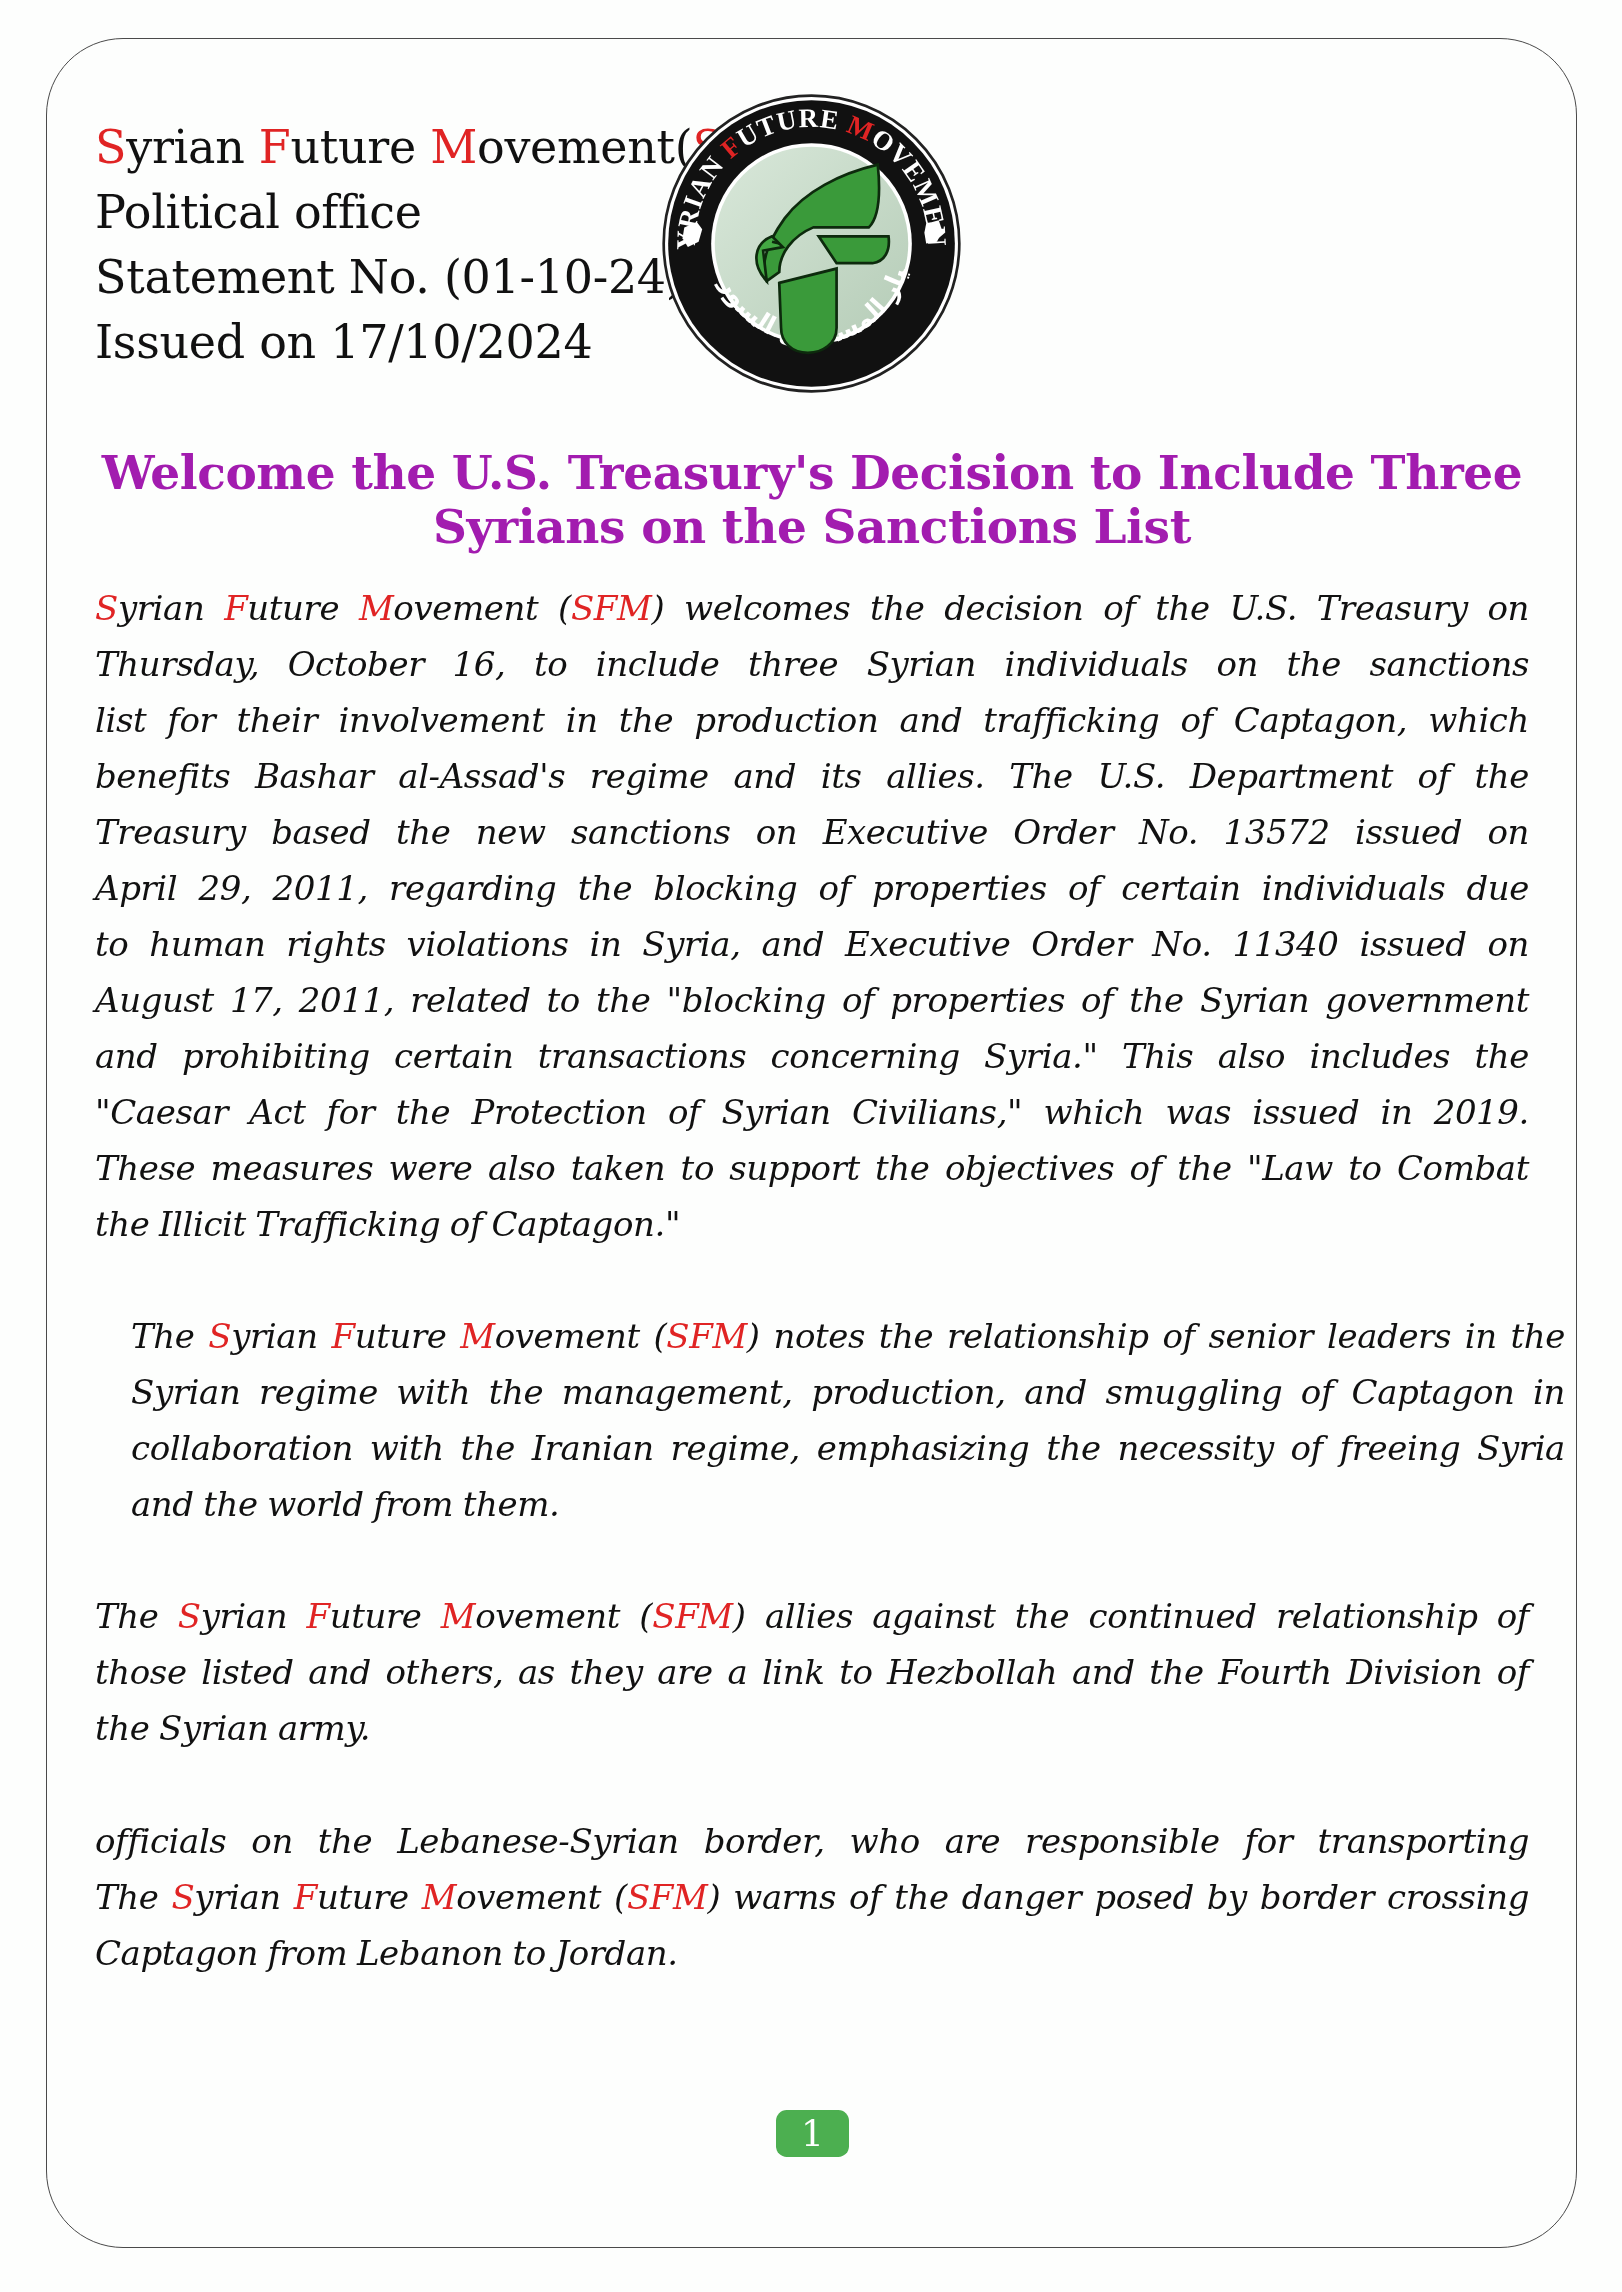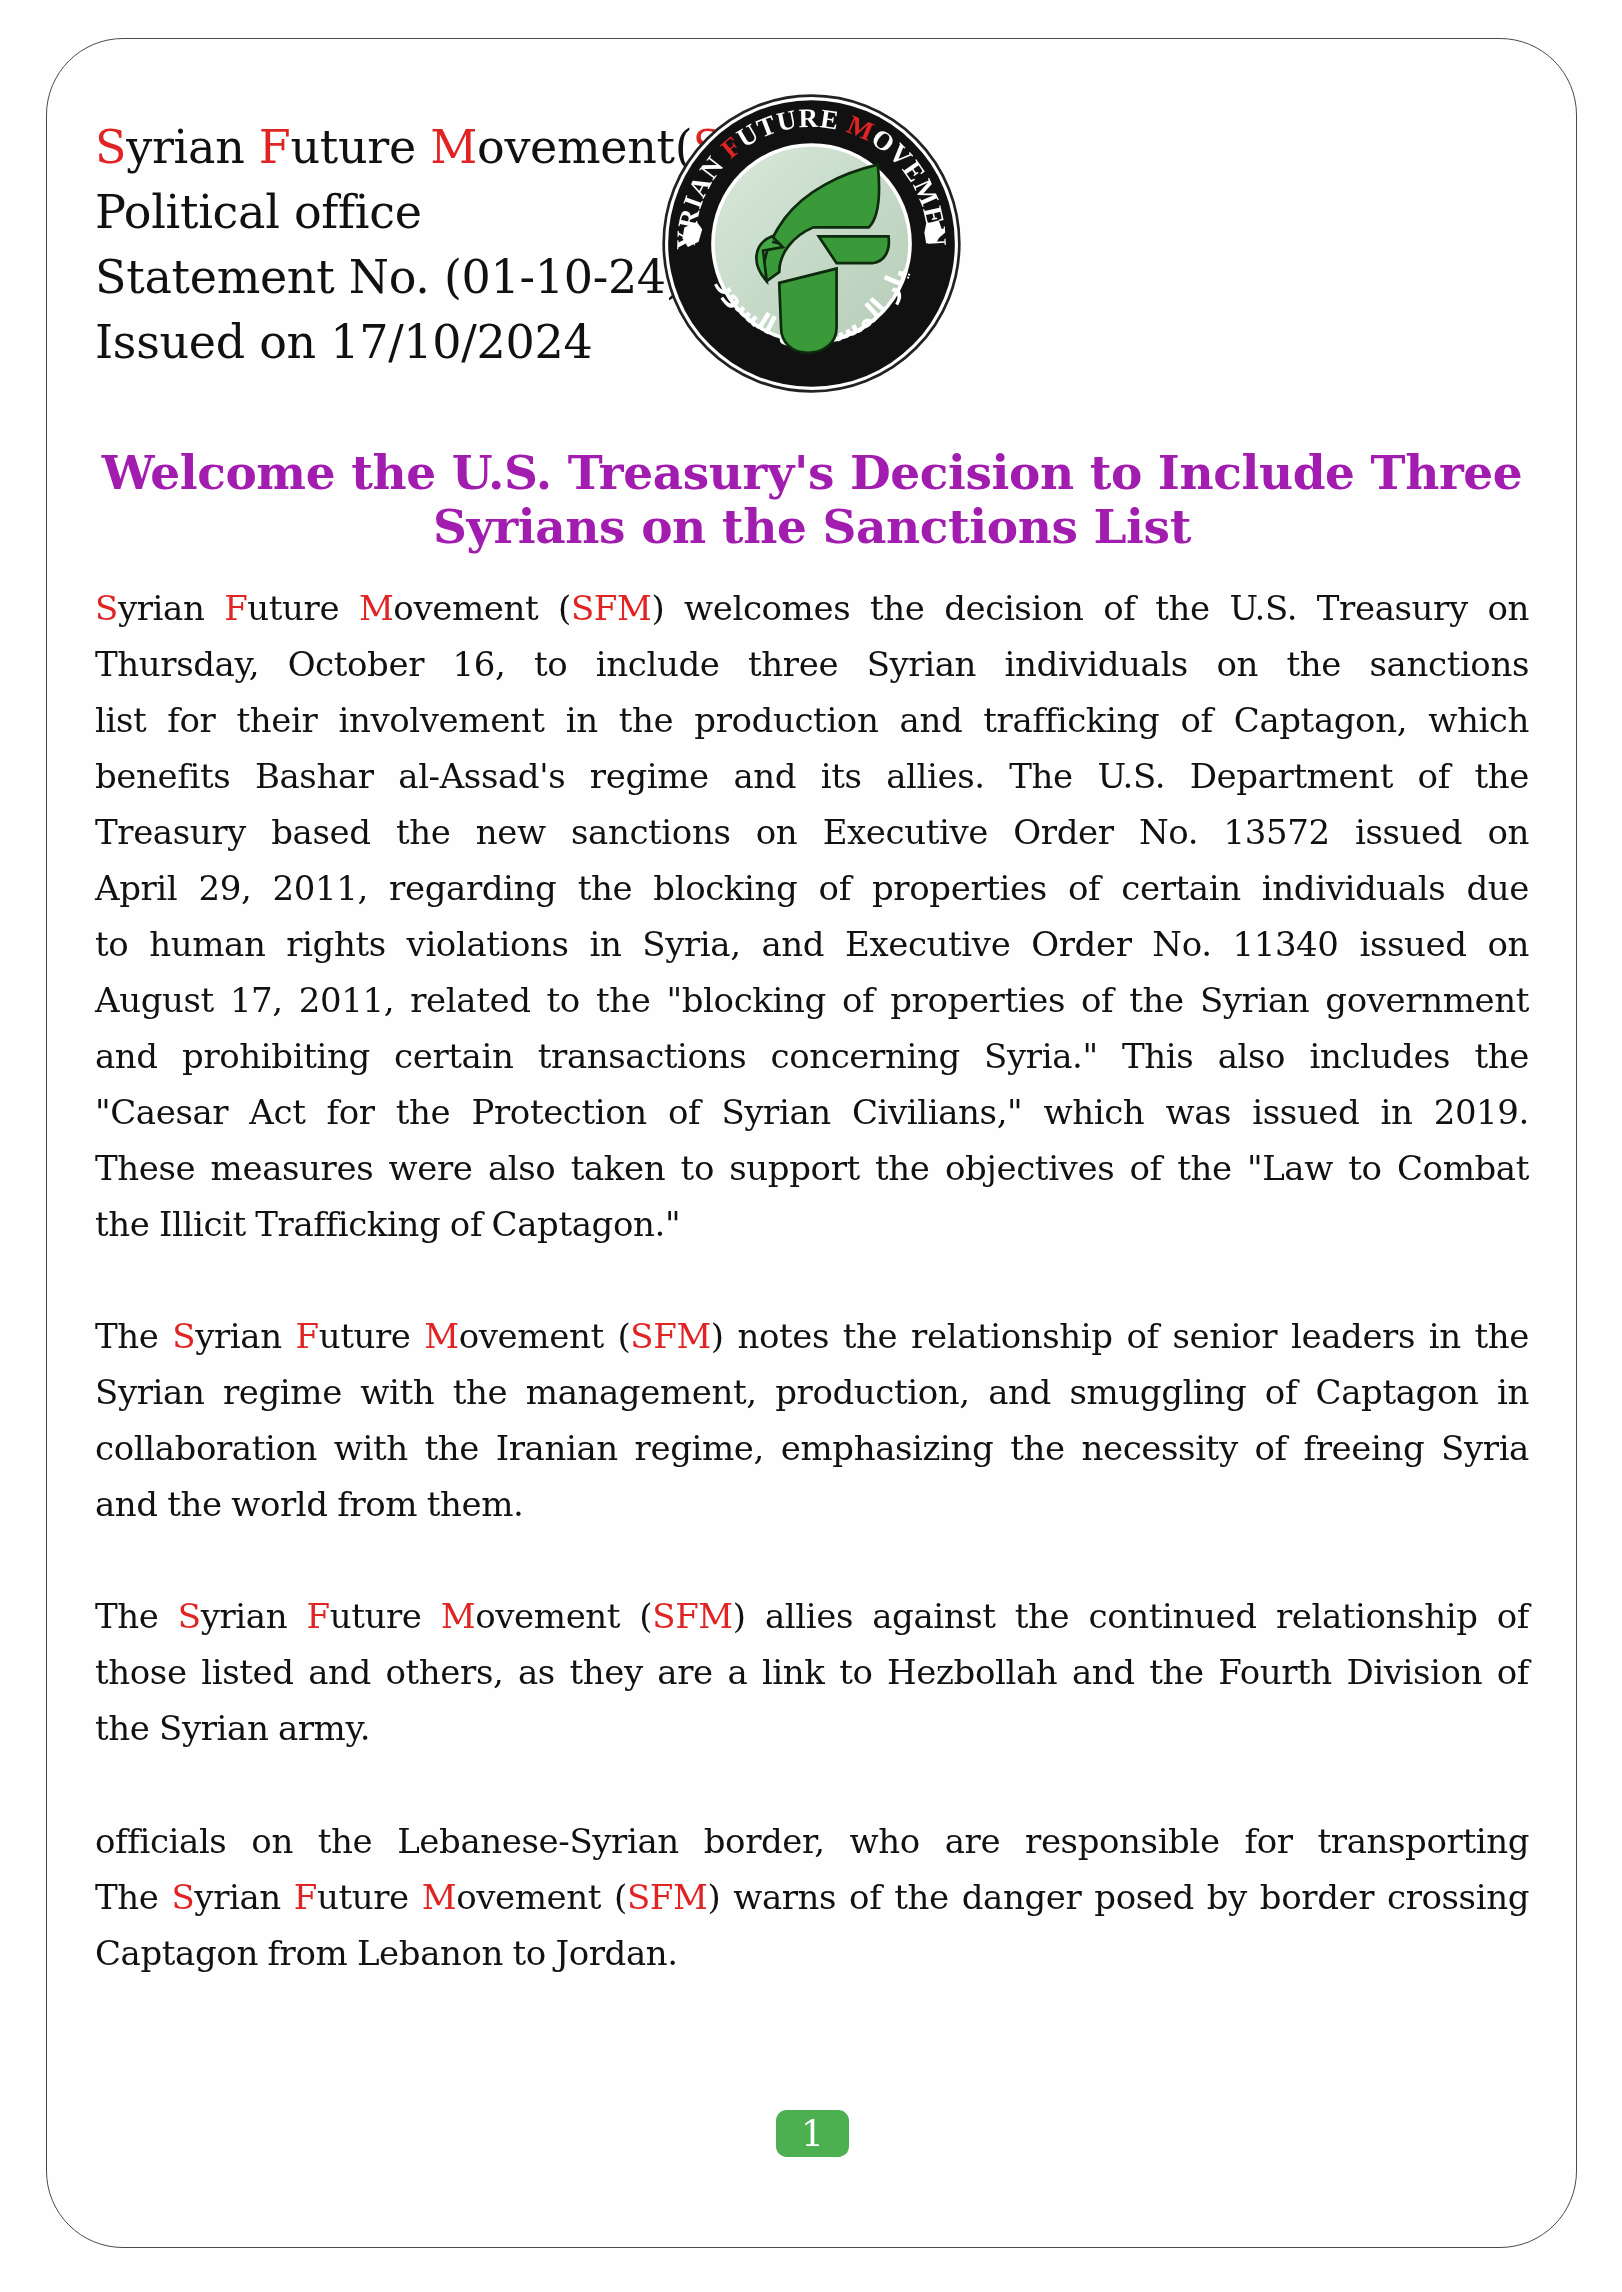--- a/index.html
+++ b/index.html
@@ -22,21 +22,21 @@
     position: absolute; left: 90px; width: 1444px; top: 446px;
     text-align: center; font-weight: bold; font-size: 47px; line-height: 54px;
     color: #a21caf; letter-spacing: -0.4px;
   }
   .title-line { display: block; white-space: nowrap; }
   .para {
     position: absolute; left: 95px; width: 1434px;
     font-size: 34px; line-height: 56px; text-align: justify; text-align-last: left;
     letter-spacing: -0.4px; word-spacing: -0.9px;
   }
-  .para .ln { display: block; text-align: justify; text-align-last: justify; white-space: nowrap; height: 56px; }
+  .para .ln { display: block; text-align: justify; text-align-last: justify; white-space: nowrap; height: 56px; font-style: italic; }
   .para .ln.last { text-align-last: left; }
   .page-num {
     position: absolute; left: 776px; top: 2110px; width: 73px; height: 47px;
     background: #4caf50; border-radius: 10.7px; color: #fff;
     font-size: 36px; line-height: 47px; text-align: center;
   }
 </style>
 </head>
 <body>
 
@@ -95,21 +95,21 @@
     <span class="ln"><span>benefits Bashar al-Assad's regime and its allies. The U.S. Department of the</span></span>
     <span class="ln"><span>Treasury based the new sanctions on Executive Order No. 13572 issued on</span></span>
     <span class="ln"><span>April 29, 2011, regarding the blocking of properties of certain individuals due</span></span>
     <span class="ln"><span>to human rights violations in Syria, and Executive Order No. 11340 issued on</span></span>
     <span class="ln"><span>August 17, 2011, related to the "blocking of properties of the Syrian government</span></span>
     <span class="ln"><span>and prohibiting certain transactions concerning Syria." This also includes the</span></span>
     <span class="ln"><span>"Caesar Act for the Protection of Syrian Civilians," which was issued in 2019.</span></span>
     <span class="ln"><span>These measures were also taken to support the objectives of the "Law to Combat</span></span>
     <span class="ln last"><span>the Illicit Trafficking of Captagon."</span></span>
   </div>
-<div class="para" style="top:1308px;">
+<div class="para" style="top:1308px;margin-left:36px;">
     <span class="ln"><span>The </span><span class="red">S</span><span>yrian </span><span class="red">F</span><span>uture </span><span class="red">M</span><span>ovement (</span><span class="red">SFM</span><span>) notes the relationship of senior leaders in the</span></span>
     <span class="ln"><span>Syrian regime with the management, production, and smuggling of Captagon in</span></span>
     <span class="ln"><span>collaboration with the Iranian regime, emphasizing the necessity of freeing Syria</span></span>
     <span class="ln last"><span>and the world from them.</span></span>
   </div>
 <div class="para" style="top:1588px;">
     <span class="ln"><span>The </span><span class="red">S</span><span>yrian </span><span class="red">F</span><span>uture </span><span class="red">M</span><span>ovement (</span><span class="red">SFM</span><span>) allies against the continued relationship of</span></span>
     <span class="ln"><span>those listed and others, as they are a link to Hezbollah and the Fourth Division of</span></span>
     <span class="ln last"><span>the Syrian army.</span></span>
   </div>

